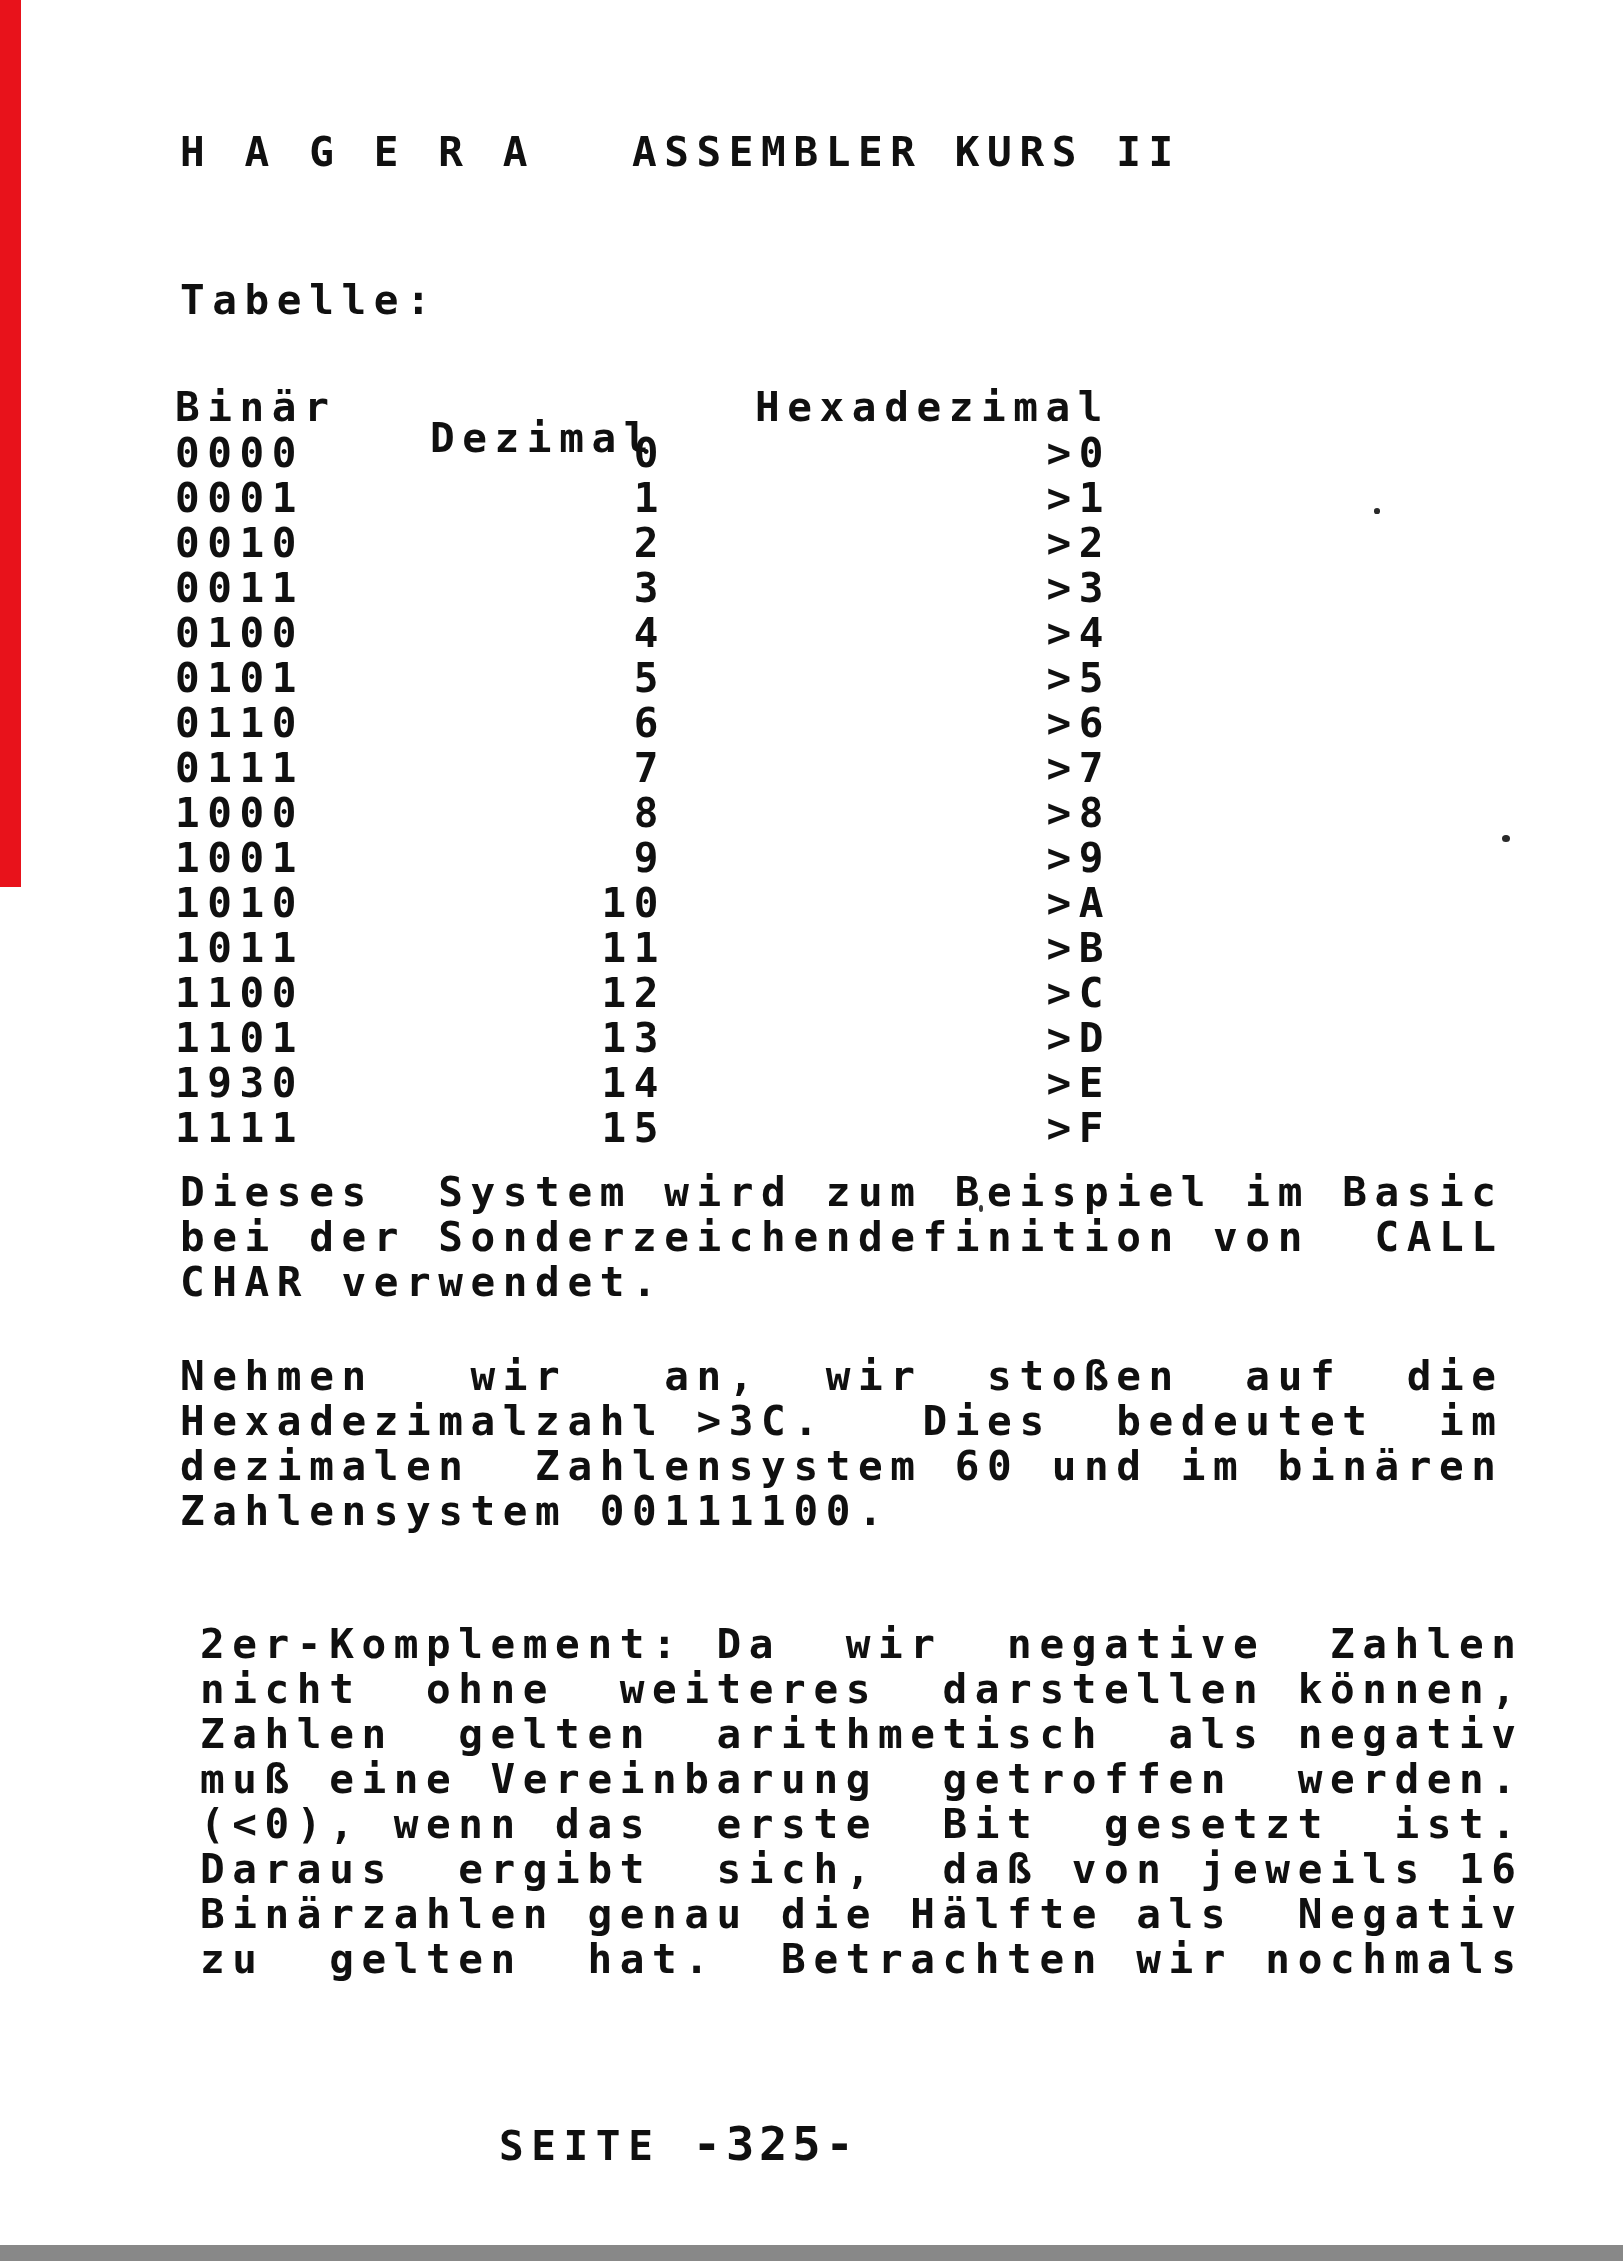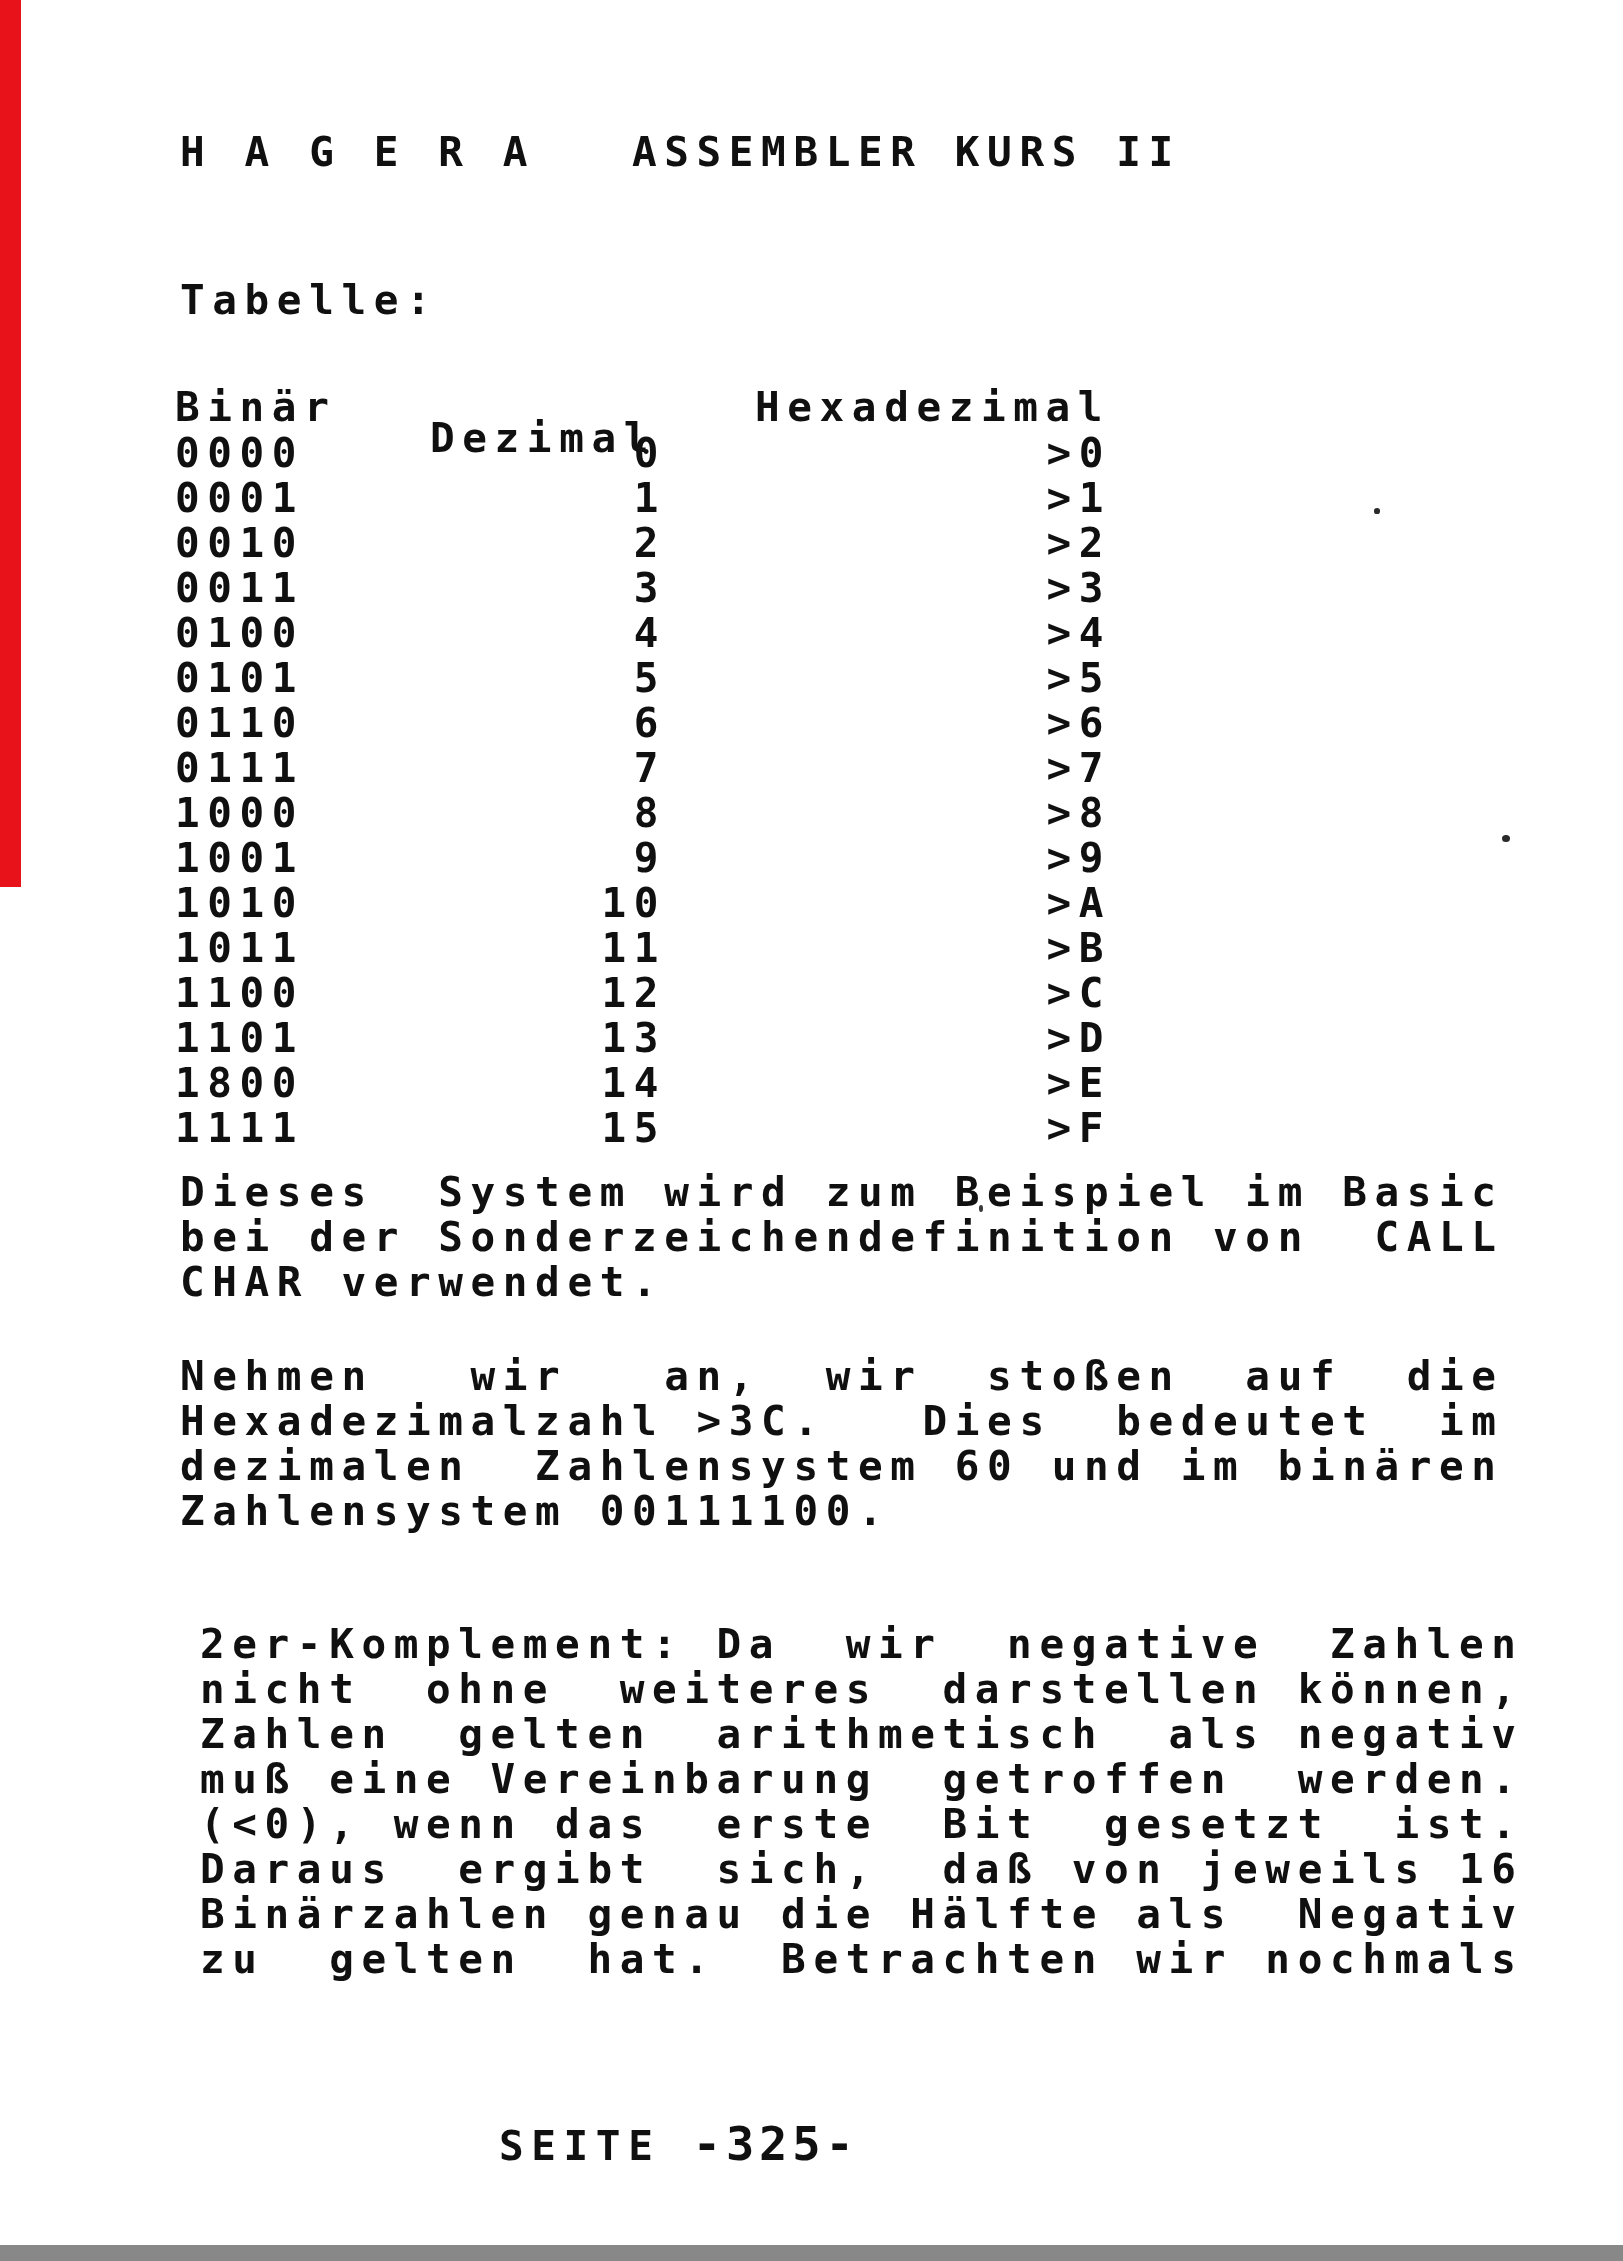--- a/index.html
+++ b/index.html
@@ -141,21 +141,21 @@
           <span class="c1">1100</span>
           <span class="c2">12</span>
           <span class="c3">&gt;C</span>
         </div>
         <div class="trow">
           <span class="c1">1101</span>
           <span class="c2">13</span>
           <span class="c3">&gt;D</span>
         </div>
         <div class="trow">
-          <span class="c1">1800</span>
+          <span class="c1">1930</span>
           <span class="c2">14</span>
           <span class="c3">&gt;E</span>
         </div>
         <div class="trow">
           <span class="c1">1111</span>
           <span class="c2">15</span>
           <span class="c3">&gt;F</span>
         </div>
     </div>
   </div>

